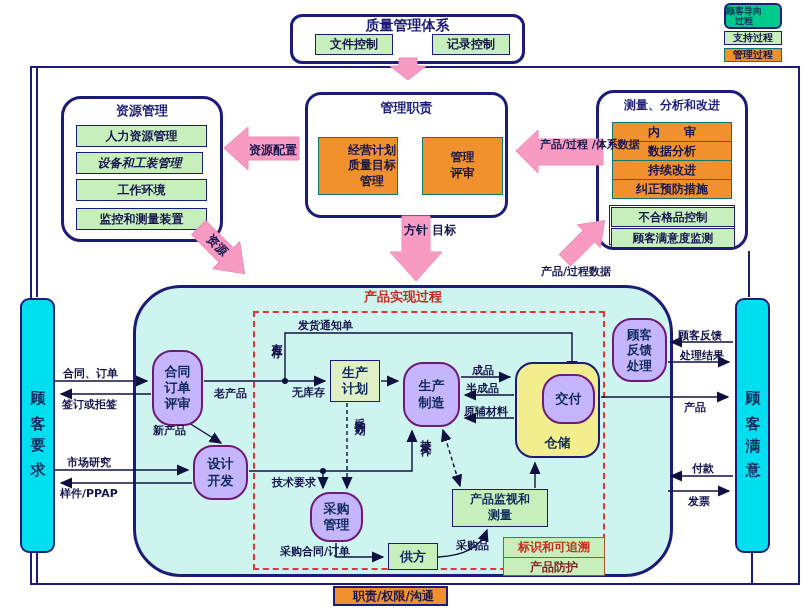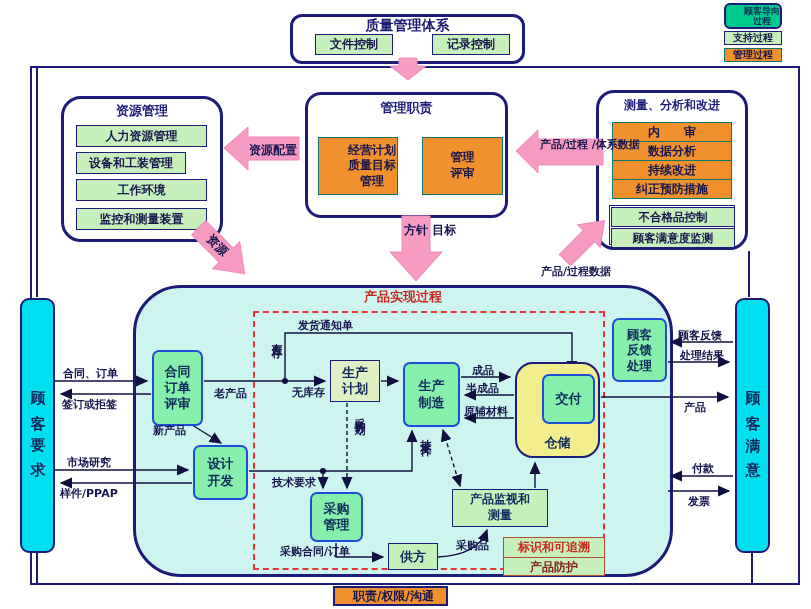--- a/index.html
+++ b/index.html
@@ -5,21 +5,21 @@
   html,body{margin:0;padding:0;background:#fff;}
   #canvas{position:relative;width:811px;height:609px;background:#fff;
     font-family:"DejaVu Sans","Liberation Sans",sans-serif;overflow:hidden;}
   .abs{position:absolute;box-sizing:border-box;}
   .navybox{background:#fff;border:3px solid #1c1c78;border-radius:16px;}
   .titletxt{color:#1c1c78;font-weight:bold;text-align:center;}
   .lgreen{background:#c6efbc;border:1px solid #1c1c78;color:#15154d;font-weight:bold;
     display:flex;align-items:center;justify-content:center;font-size:12px;}
   .orange{background:#f0912d;border:1px solid #0f766e;color:#15154d;font-weight:bold;
     display:flex;align-items:center;justify-content:center;font-size:12px;}
-  .gbox{background:#86efac;border:2px solid #1d4ed8;border-radius:7px;color:#0e2a5c;
+  .gbox{background:#c4b5fd;border:2px solid #701a75;border-radius:20px;color:#0e2a5c;
     font-weight:bold;display:flex;align-items:center;justify-content:center;
     text-align:center;font-size:13px;line-height:1.25;}
   .pre{white-space:pre-line;}
   .lbl{position:absolute;font-size:11px;font-weight:bold;color:#15154d;white-space:nowrap;}
   .vlbl{position:absolute;font-size:11px;font-weight:bold;color:#15154d;
     writing-mode:vertical-rl;letter-spacing:2px;}
   .cyanbar{background:#00dff0;border:2px solid #1c1c78;border-radius:9px;
     display:flex;align-items:center;justify-content:center;}
   .cyanbar span{writing-mode:vertical-rl;font-size:15px;font-weight:bold;color:#0e2a5c;
     letter-spacing:24px;}
@@ -78,31 +78,31 @@
     <circle cx="285" cy="381" r="3" fill="#101040"></circle>
     <circle cx="323" cy="471" r="3" fill="#101040"></circle>
   </svg>
 
   <div class="abs navybox" style="left:290px;top:14px;width:235px;height:50px;border-radius:12px;"></div>
   <div class="abs titletxt" style="left:290px;top:17px;width:235px;font-size:14px;">质量管理体系</div>
   <div class="abs lgreen" style="left:315px;top:34px;width:78px;height:21px;">文件控制</div>
   <div class="abs lgreen" style="left:432px;top:34px;width:78px;height:21px;">记录控制</div>
 
   <div class="abs" style="left:724px;top:3px;width:58px;height:26px;background:#00c98c;border:2px solid #1c1c78;
-              border-radius:6px;display:flex;align-items:center;justify-content:flex-end;">
+              border-radius:6px;display:flex;align-items:center;justify-content:flex-start;">
     <span class="pre" style="font-size:9px;font-weight:bold;color:#0e2a5c;text-align:center;line-height:1.15;">顾客导向
 过程</span>
   </div>
   <div class="abs lgreen" style="left:724px;top:31px;width:58px;height:14px;font-size:10px;">支持过程</div>
   <div class="abs orange" style="left:724px;top:48px;width:58px;height:14px;font-size:10px;">管理过程</div>
 
   <div class="abs navybox" style="left:61px;top:96px;width:162px;height:146px;border-radius:20px;"></div>
   <div class="abs titletxt" style="left:61px;top:102px;width:162px;font-size:13px;">资源管理</div>
   <div class="abs lgreen" style="left:76px;top:125px;width:131px;height:22px;">人力资源管理</div>
-  <div class="abs lgreen" style="left:76px;top:152px;width:110px;height:22px;">设备和工装管理</div>
+  <div class="abs lgreen" style="left:76px;top:152px;width:127px;height:22px;font-style:italic;">设备和工装管理</div>
   <div class="abs lgreen" style="left:76px;top:179px;width:131px;height:22px;">工作环境</div>
   <div class="abs lgreen" style="left:76px;top:208px;width:131px;height:22px;">监控和测量装置</div>
 
   <div class="abs navybox" style="left:305px;top:92px;width:203px;height:126px;border-radius:16px;"></div>
   <div class="abs titletxt" style="left:305px;top:99px;width:203px;font-size:13px;">管理职责</div>
   <div class="abs orange pre" style="left:318px;top:137px;width:80px;height:58px;text-align:center;line-height:1.3;padding-left:28px;">经营计划
 质量目标
 管理</div>
   <div class="abs orange pre" style="left:422px;top:137px;width:81px;height:58px;text-align:center;line-height:1.3;">管理
 评审</div>

